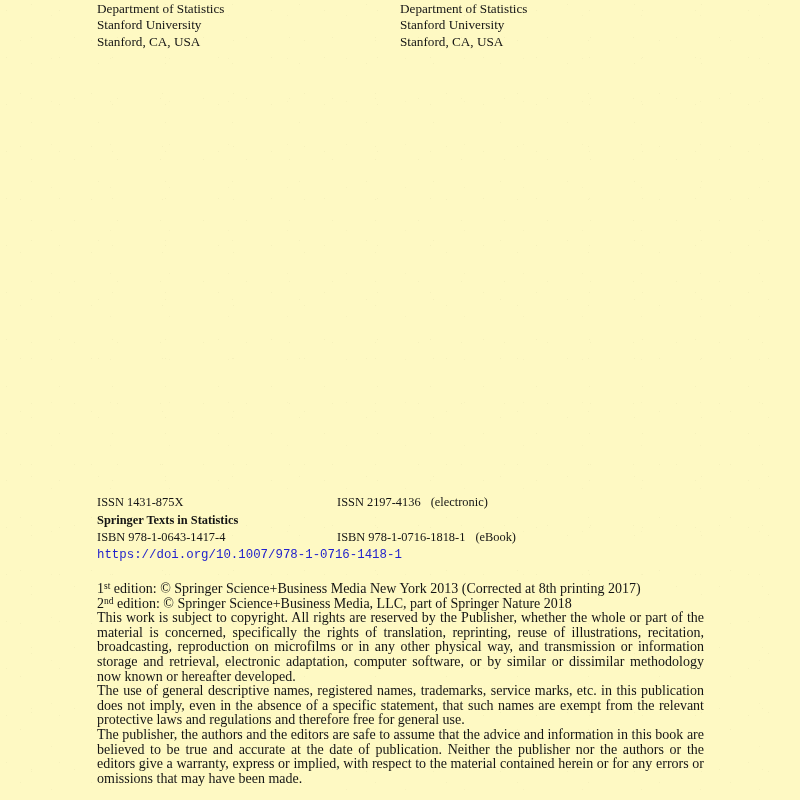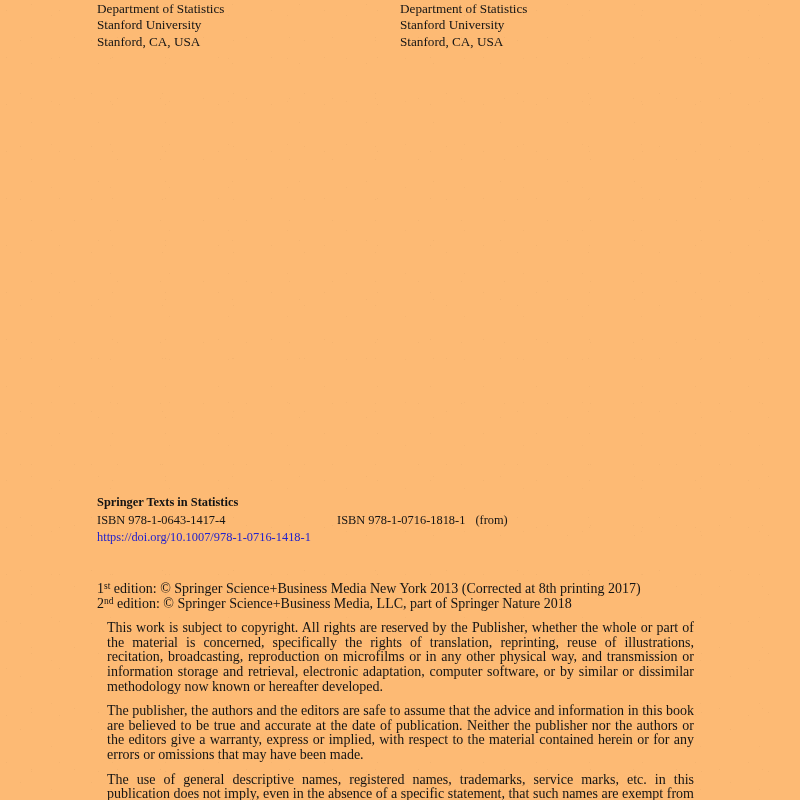--- a/index.html
+++ b/index.html
@@ -16,21 +16,21 @@
     color: #141414;
     -webkit-font-smoothing: antialiased;
   }
 
   .page {
     position: absolute;
     left: 0;
     top: 0;
     width: 800px;
     height: 800px;
-    background: #fdba74;
+    background: #fef9c3;
   }
 
   
   .authors {
     position: absolute;
     left: 97px;
     top: -16px;
     width: 606px;
     display: flex;
     flex-direction: row;
@@ -58,20 +58,21 @@
     flex-direction: row;
     white-space: nowrap;
   }
   .ident-left-issn { width: 240px; }
   .ident-left-isbn { width: 240px; }
   .ident-kind { padding-left: 10px; }
   .series-line { white-space: nowrap; font-weight: bold; }
   .doi-line {
     color: #2222cc;
     white-space: nowrap;
+    font-family: Liberation Mono, monospace;
   }
 
   
   .body-block {
     position: absolute;
     left: 97px;
     top: 582px;
     width: 607px;
     font-size: 14px;
     line-height: 14.6px;
@@ -80,21 +81,21 @@
     white-space: nowrap;
   }
   .edition-line sup {
     font-size: 0.68em;
     vertical-align: 0.42em;
     line-height: 0;
   }
   .para {
     text-align: justify;
     text-justify: inter-word;
-    margin: 10px;
+    margin: 0;
   }
   .para.last {
     
   }
 
   
   .grain {
     position: absolute;
     left: 0; top: 0;
     width: 800px; height: 800px;
@@ -123,31 +124,36 @@
     </div>
     <div class="author-col">
       <div class="line">Robert Tibshirani</div>
       <div class="line">Department of Statistics</div>
       <div class="line">Stanford University</div>
       <div class="line">Stanford, CA, USA</div>
     </div>
   </div>
 
   <div class="identifiers">
+    <div class="ident-row">
+      <span class="ident-left-issn">ISSN  1431-875X</span>
+      <span>ISSN  2197-4136</span>
+      <span class="ident-kind">(electronic)</span>
+    </div>
     <div class="series-line">Springer Texts in Statistics</div>
     <div class="ident-row">
       <span class="ident-left-isbn">ISBN 978-1-0643-1417-4</span>
       <span>ISBN 978-1-0716-1818-1</span>
-      <span class="ident-kind">(from)</span>
+      <span class="ident-kind">(eBook)</span>
     </div>
     <div class="doi-line">https://doi.org/10.1007/978-1-0716-1418-1</div>
   </div>
 
   <div class="body-block">
     <div class="edition-line"><span>1</span><sup>st</sup><span> edition: © Springer Science+Business Media New York 2013 (Corrected at 8th printing 2017)</span></div>
     <div class="edition-line"><span>2</span><sup>nd</sup><span> edition: © Springer Science+Business Media, LLC, part of Springer Nature 2018</span></div>
     <p class="para">This work is subject to copyright. All rights are reserved by the Publisher, whether the whole or part of the material is concerned, specifically the rights of translation, reprinting, reuse of illustrations, recitation, broadcasting, reproduction on microfilms or in any other physical way, and transmission or information storage and retrieval, electronic adaptation, computer software, or by similar or dissimilar methodology now known or hereafter developed.</p>
+    <p class="para">The use of general descriptive names, registered names, trademarks, service marks, etc. in this publication does not imply, even in the absence of a specific statement, that such names are exempt from the relevant protective laws and regulations and therefore free for general use.</p>
     <p class="para last">The publisher, the authors and the editors are safe to assume that the advice and information in this book are believed to be true and accurate at the date of publication. Neither the publisher nor the authors or the editors give a warranty, express or implied, with respect to the material contained herein or for any errors or omissions that may have been made.</p>
-    <p class="para">The use of general descriptive names, registered names, trademarks, service marks, etc. in this publication does not imply, even in the absence of a specific statement, that such names are exempt from the relevant protective laws and regulations and therefore free for general use.</p>
   </div>
 
   <div class="grain"></div>
 </div>
 
 </body></html>

